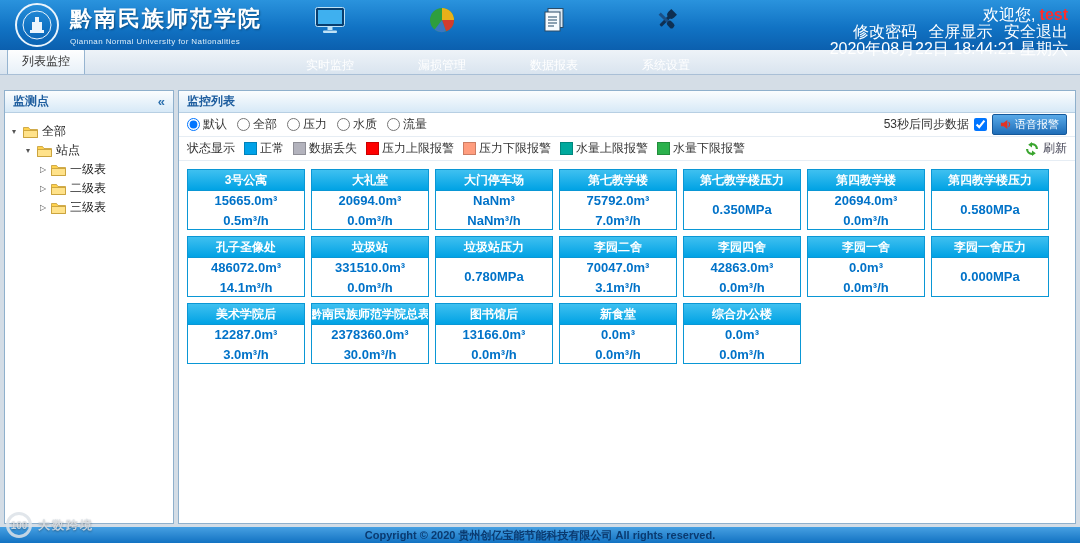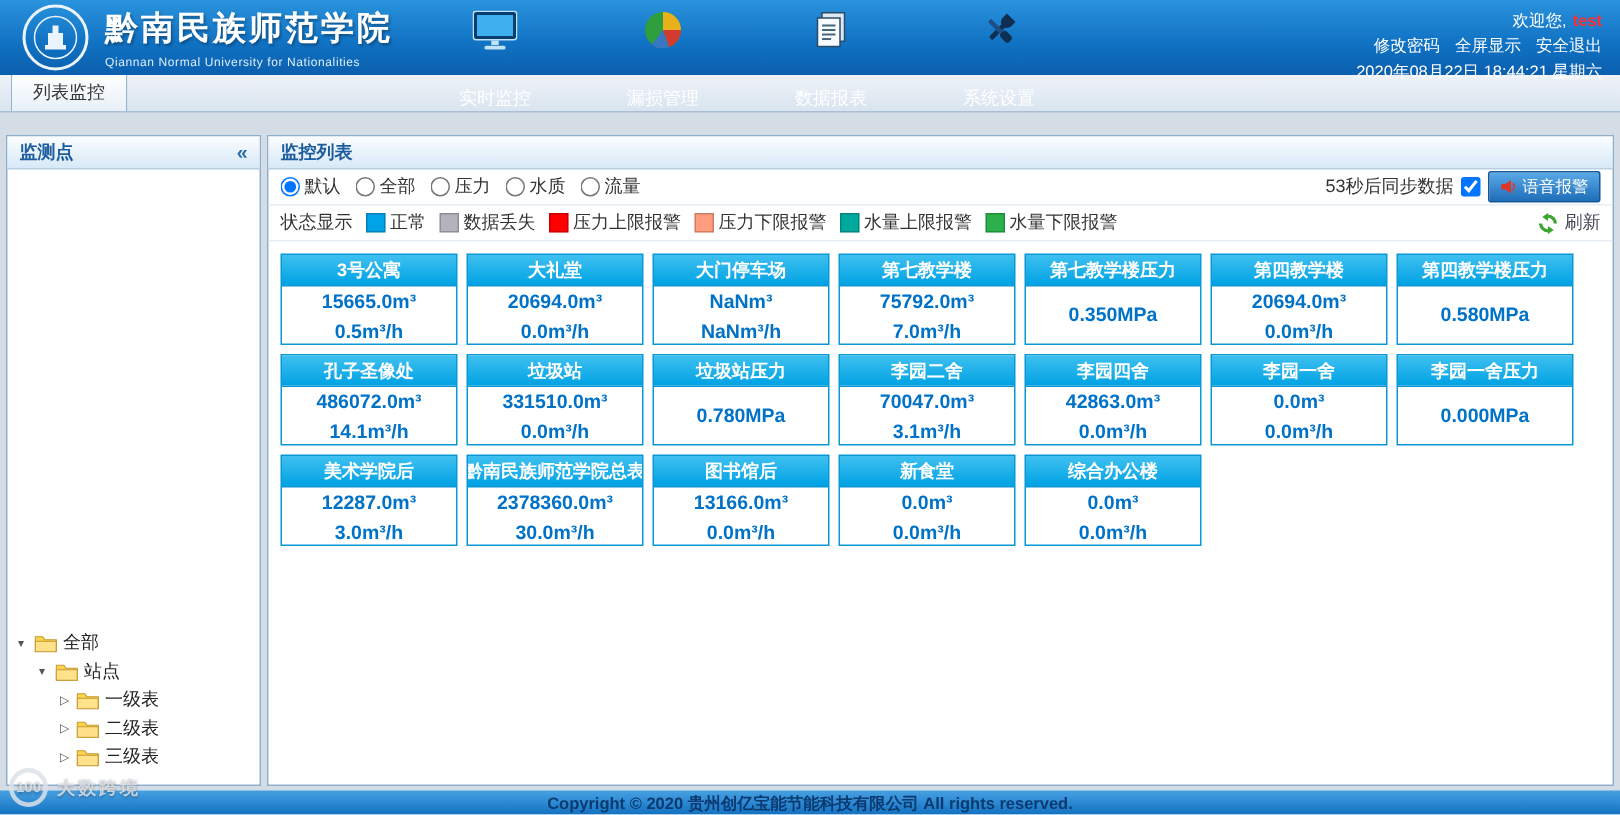--- a/index.html
+++ b/index.html
@@ -22,38 +22,38 @@
   .logo {
     width: 46px; height: 46px; margin: 0 10px 0 14px; border-radius: 50%;
     display:flex; align-items:center; justify-content:center; flex: none;
   }
   .uni-cn { font-size: 22px; font-weight: bold; letter-spacing: 2px; text-shadow: 1px 1px 2px rgba(0,0,0,.35); }
   .uni-en { font-size: 8px; color: #dcedf9; margin-top: 3px; letter-spacing: .4px; }
   .nav { position: absolute; left: 292px; top: 5px; display: flex; gap: 36px; }
   .nav-item { width: 76px; display:flex; flex-direction:column; align-items:center; cursor:pointer;gap:20px; }
   .nav-icon { height: 30px; display:flex; align-items:center; justify-content:center; }
   .nav-label { font-size: 12px; margin-top: 2px; white-space: nowrap; }
-  .user-block { position:absolute; right: 12px; top: 6px; text-align: right; line-height: 17px; font-size: 11px; }
+  .user-block { position:absolute; right: 12px; top: 6px; text-align: right; line-height: 17px; font-size: 16px; }
   .username { color: #ff2d2d; font-weight: bold; margin-left: 4px; }
   .user-links span { margin-left: 7px; cursor: pointer; }
 
   
   .tabbar {
     height: 25px; background: linear-gradient(#eef3f8, #d9e4ef);
     border-bottom: 1px solid #a9bfd6; display:flex; align-items:flex-end; padding-left: 7px;
   }
   .tab {
     background: linear-gradient(#ffffff, #e7f0f8);
     border: 1px solid #96b4d0; border-bottom: none; border-radius: 3px 3px 0 0;
     padding: 4px 14px; font-size: 12px; color: #333; cursor: pointer;
   }
 
   
   .content { position:absolute; top: 87px; left: 0; right: 0; bottom: 16px; padding: 3px 4px; display:flex; gap: 4px; }
-  .panel { background:#fff; border: 1px solid #8fb0cc; display:flex; flex-direction:column;justify-content:space-between; }
+  .panel { background:#fff; border: 1px solid #8fb0cc; display:flex; flex-direction:column; }
   .sidebar { width: 170px; flex: none; }
   .main { flex: 1; min-width: 0; }
   .panel-header {
     height: 22px; flex: none;
     background: linear-gradient(#fbfdfe, #d7e9f7);
     border-bottom: 1px solid #b7cfe3;
     display:flex; align-items:center; justify-content:space-between;
     padding: 0 8px; font-weight: bold; color: #1d5d9e; font-size: 12px;
   }
   .collapse-btn { color:#2a6fad; cursor:pointer; font-weight: bold; font-size: 13px; }

